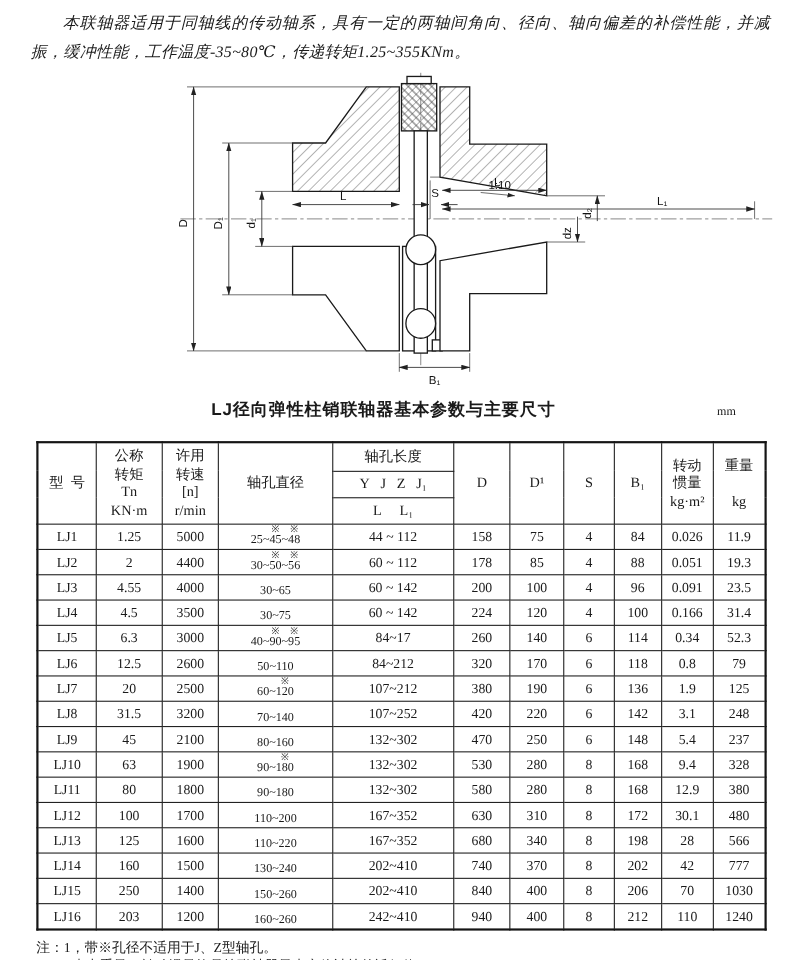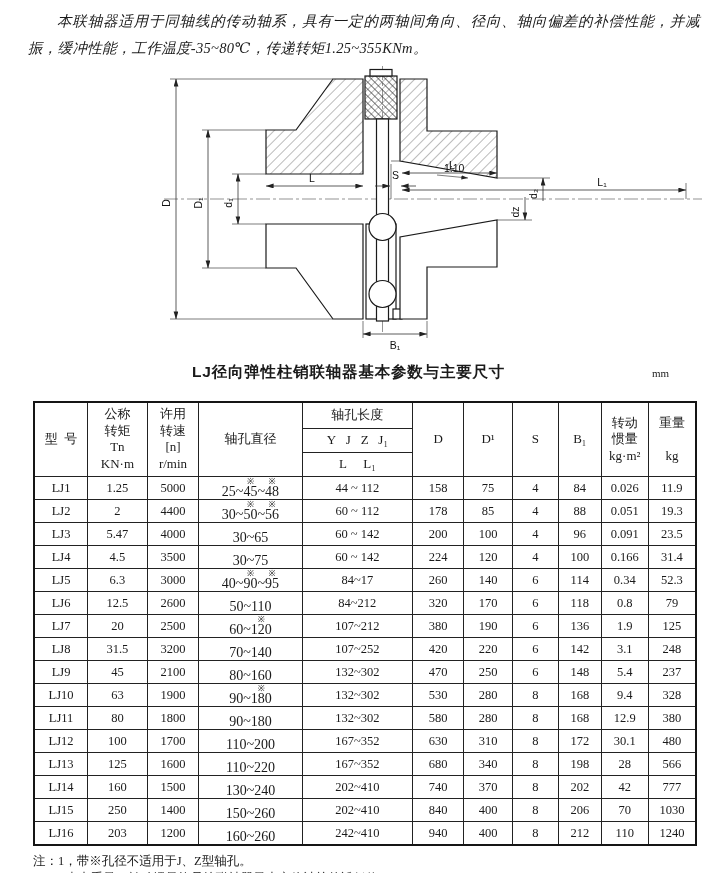--- a/index.html
+++ b/index.html
@@ -14,21 +14,21 @@
            font-weight:600;letter-spacing:0.8px;}
   .unit{font-size:11px;font-family:Liberation Serif, serif;}
   .tbl-wrap{margin:11px 29px 0 33px;}
   table{width:100%;border-collapse:collapse;table-layout:fixed;border:2px solid #151515;}
   th,td{border:1px solid #222;text-align:center;vertical-align:middle;padding:0;
         font-weight:normal;}
   thead th{font-size:13px;line-height:16.5px;white-space:pre-line;}
   tbody td{height:22px;font-size:12.5px;line-height:20px;}
   .seg{display:inline-block;vertical-align:bottom;text-align:center;}
   .mk{display:block;font-size:8.5px;line-height:7px;height:7px;}
-  .sv{display:block;font-size:14px;line-height:13px;}
+  .sv{display:block;font-size:11px;line-height:13px;}
   .notes{margin:7px 0 0 33px;font-size:12.5px;line-height:17px;}
   .note2{padding-left:14px;}
   
   .body{fill:#ffffff;stroke:#1a1a1a;stroke-width:1.2;}
   .hfill{fill:url(#h45);stroke:#1a1a1a;stroke-width:1.2;}
   .xfill{fill:url(#hx);stroke:#1a1a1a;stroke-width:1.2;}
   .thin{stroke:#444;stroke-width:0.7;fill:none;}
   .dim{stroke:#333;stroke-width:0.8;fill:none;}
   .cl{stroke:#666;stroke-width:0.7;stroke-dasharray:14 3 3 3;fill:none;}
   .dlabel{font-family:"Liberation Sans","DejaVu Sans",sans-serif;font-size:10.5px;fill:#111;}
@@ -195,21 +195,21 @@
             <td>60 ~ 112</td>
             <td>178</td>
             <td>85</td>
             <td>4</td>
             <td>88</td>
             <td>0.051</td>
             <td>19.3</td>
           </tr>
           <tr>
             <td>LJ3</td>
-            <td>5.47</td>
+            <td>4.55</td>
             <td>4000</td>
             <td><span class="seg"><span class="sv">30~65</span></span></td>
             <td>60 ~ 142</td>
             <td>200</td>
             <td>100</td>
             <td>4</td>
             <td>96</td>
             <td>0.091</td>
             <td>23.5</td>
           </tr>

